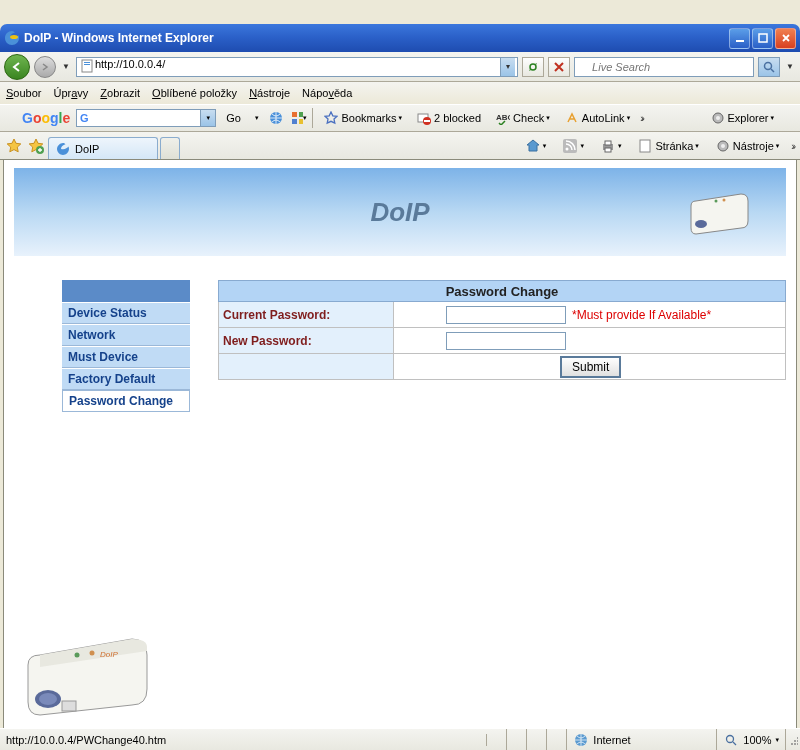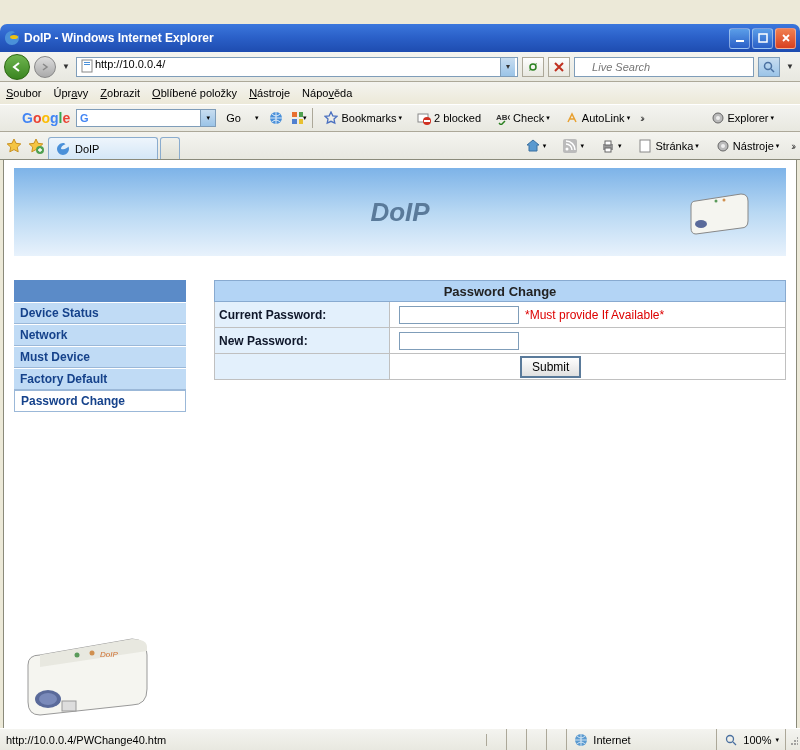--- a/index.html
+++ b/index.html
@@ -56,30 +56,30 @@
 
 .content-frame { width: 794px; height: 576px; margin: 0 3px; background: white; border: 1px solid #8a8a7a; border-top: none; overflow: hidden; position: relative; }
 
 
 .banner { margin: 8px 10px 0 10px; height: 88px; background: linear-gradient(to bottom, #7db3e8 0%, #b8d8f3 50%, #e8f2fc 100%); display: flex; align-items: center; justify-content: center; position: relative; }
 .banner-title { font-size: 26px; font-style: italic; font-weight: bold; color: #5a7a9a; }
 .banner-device { position: absolute; right: 30px; top: 18px; width: 70px; height: 50px; }
 
 
 .main { display: flex; margin: 24px 10px 0 10px; gap: 28px; }
-.sidebar { width: 172px; }
+.sidebar { width: 128px; margin-left: 48px; }
 .sidebar-top { height: 22px; background: #5b8bc8; }
 .side-item { height: 22px; background: #c0dbf5; border-top: 1px solid #fff; border-bottom: 1px solid #9bb8d8; padding: 0 6px; display: flex; align-items: center; font-size: 12px; color: #15428b; font-weight: bold; cursor: pointer; }
 .side-item.active { background: #fff; border: 1px solid #9bb8d8; }
 
 .panel { flex: 1; }
 .panel-header { height: 22px; background: #b3d4f5; border: 1px solid #88aad0; display: flex; align-items: center; justify-content: center; font-weight: bold; font-size: 13px; color: #222; }
 .form-row { display: flex; border: 1px solid #c0c0c0; border-top: none; height: 26px; }
-.form-label { width: 175px; background: #e3f0fc; border-right: 1px solid #c0c0c0; padding: 0 4px; display: flex; align-items: center; font-size: 12px; font-weight: bold; color: #0f172a; }
-.form-field { flex: 1; display: flex; align-items: center; padding: 0 9px; gap: 6px; }
+.form-label { width: 175px; background: #e3f0fc; border-right: 1px solid #c0c0c0; padding: 0 4px; display: flex; align-items: center; font-size: 12px; font-weight: bold; color: #7f1d1d; }
+.form-field { flex: 1; display: flex; align-items: center; padding: 0 16px; gap: 6px; margin-left: 36px; }
 .form-field input { width: 120px; height: 18px; border: 1px solid #7f9db9; }
 .form-note { color: #d00; font-size: 12px; }
 .submit-row .form-field { justify-content: flex-start; padding-left: 130px; }
 .submit-btn { padding: 2px 10px; border: 2px solid #5a7a9a; background: linear-gradient(to bottom, #fefefe, #e0e0e0); font-size: 12px; }
 
 
 .bottom-device { position: absolute; left: 18px; bottom: 18px; width: 140px; height: 90px; }
 
 
 .statusbar { height: 22px; background: linear-gradient(to bottom, #f4f4f0, #e8e8e0); border-top: 1px solid #fff; display: flex; align-items: center; font-size: 11px; position: absolute; bottom: 0; left: 0; right: 0; }

